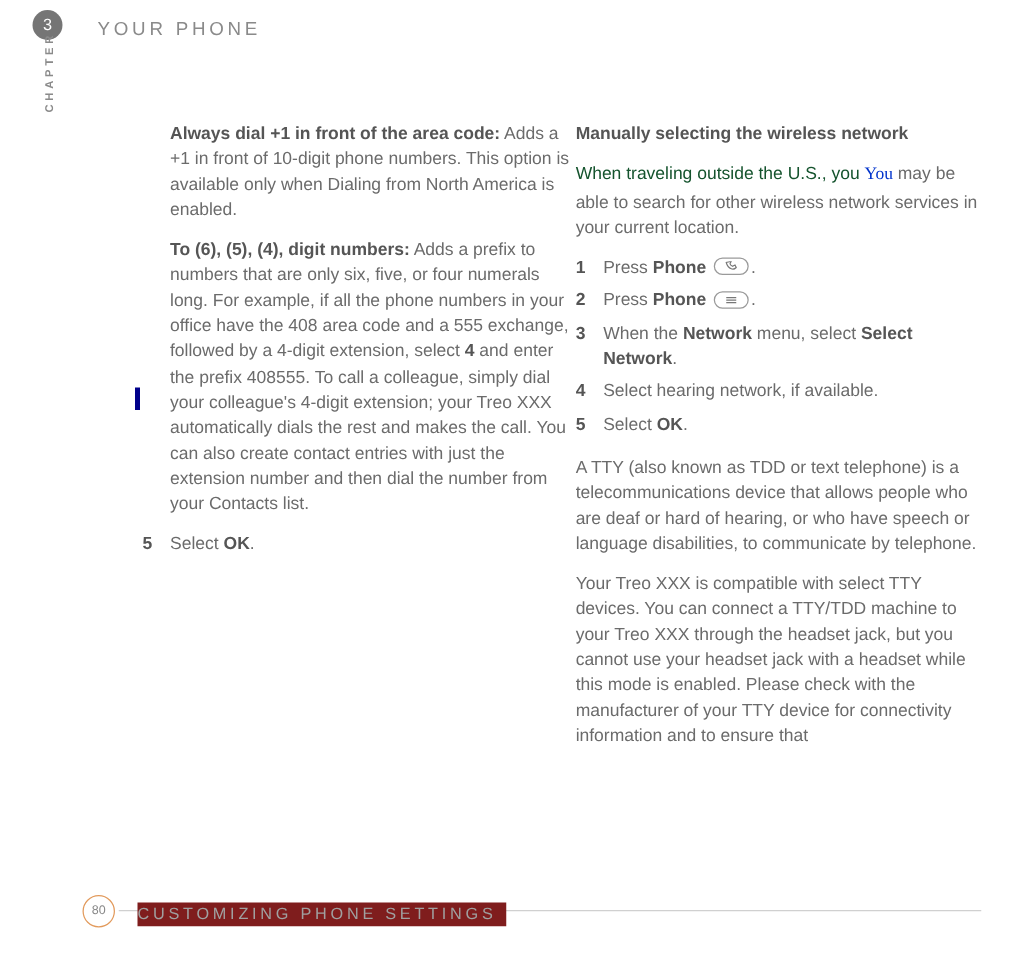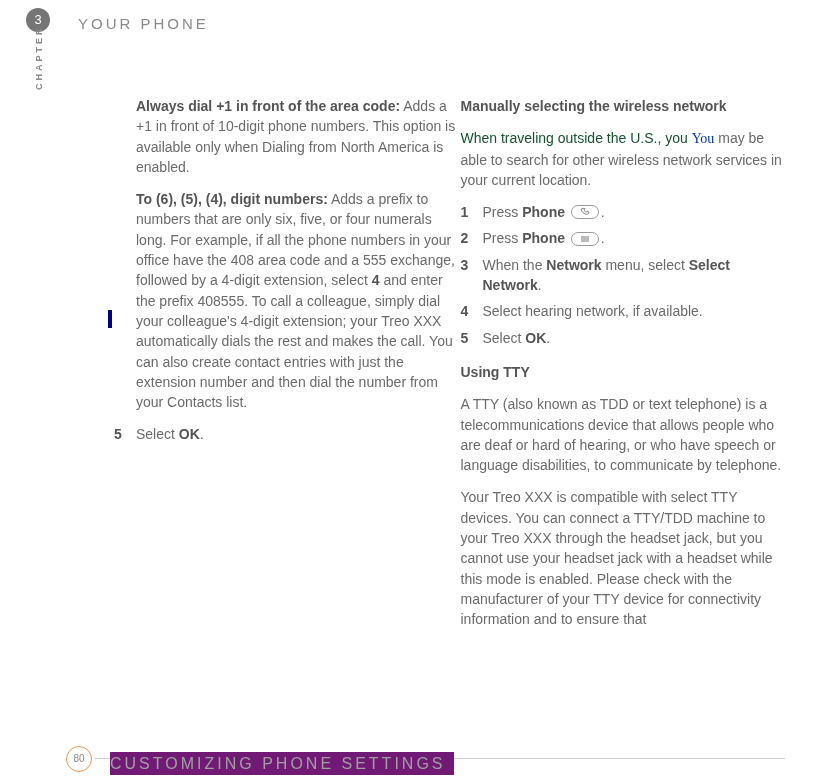--- a/index.html
+++ b/index.html
@@ -103,21 +103,21 @@
   
   .single-step { display: flex; margin-left: -22px;}
   .single-step .step-num { width: 22px; flex: 0 0 22px; font-weight: 700; color: #555; }
   .single-step .step-text { color: #6b6b6b; }
 
   
   .footer {
     position: absolute;
     left: 0;
     right: 0;
-    bottom: 4px;
+    bottom: 34px;
     height: 36px;
     padding-left: 41px;
   }
   .footer-line {
     position: absolute;
     left: 95px;
     right: 40px;
     top: 16px;
     border-top: 0.5px solid #d0d0d0;
   }
@@ -134,24 +134,24 @@
     font-size: 10px;
     display: flex;
     align-items: center;
     justify-content: center;
     z-index: 2;
   }
   .footer-title {
     position: absolute;
     left: 110px;
     top: 10px;
-    font-size: 16px;
+    font-size: 13px;
     letter-spacing: 3px;
     color: #a0a0a0;
-    background: #701a75;
+    background: #7f1d1d;
     padding-right: 8px;
   }
 </style>
 </head>
 <body>
 
 <div class="chapter-badge">3</div>
 <div class="header-title">YOUR PHONE</div>
 <div class="chapter-vert">CHAPTER</div>
 
@@ -214,23 +214,20 @@
         </span>
       </li>
       <li>
         <span class="step-num">5</span>
         <span class="step-text">
           <span>Select </span><span class="strong">OK</span><span>.</span>
         </span>
       </li>
     </ol>
 
-    <p class="para">
-      <span class="strong">Using TTY</span>
-    </p>
     <p class="para">A TTY (also known as TDD or text telephone) is a telecommunications device that allows people who are deaf or hard of hearing, or who have speech or language disabilities, to communicate by telephone.</p>
     <p class="para">Your Treo XXX is compatible with select TTY devices. You can connect a TTY/TDD machine to your Treo XXX through the headset jack, but you cannot use your headset jack with a headset while this mode is enabled. Please check with the manufacturer of your TTY device for connectivity information and to ensure that</p>
   </div>
 </div>
 
 <div class="footer">
   <div class="footer-line"></div>
   <div class="page-badge">80</div>
   <div class="footer-title">CUSTOMIZING PHONE SETTINGS</div>
 </div>

